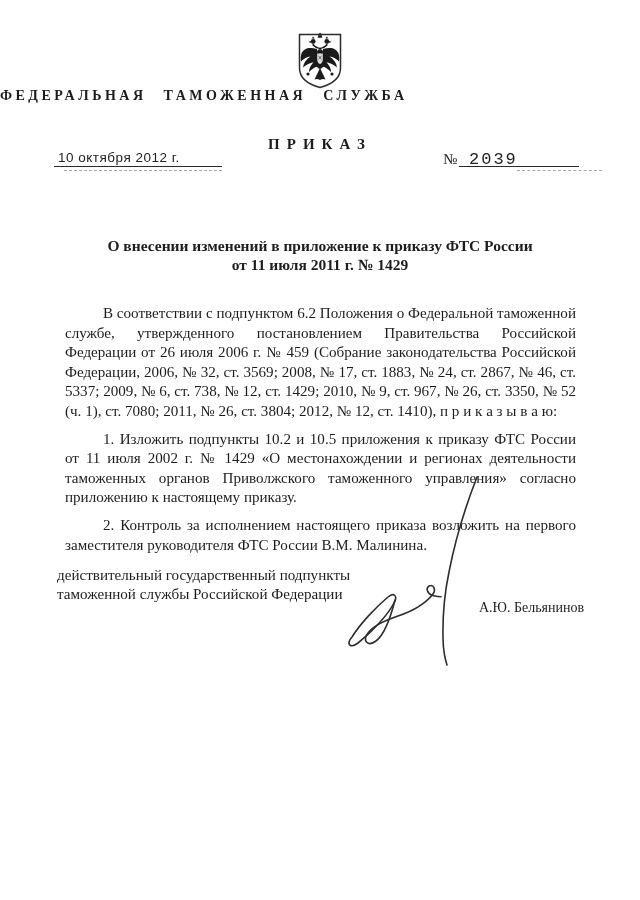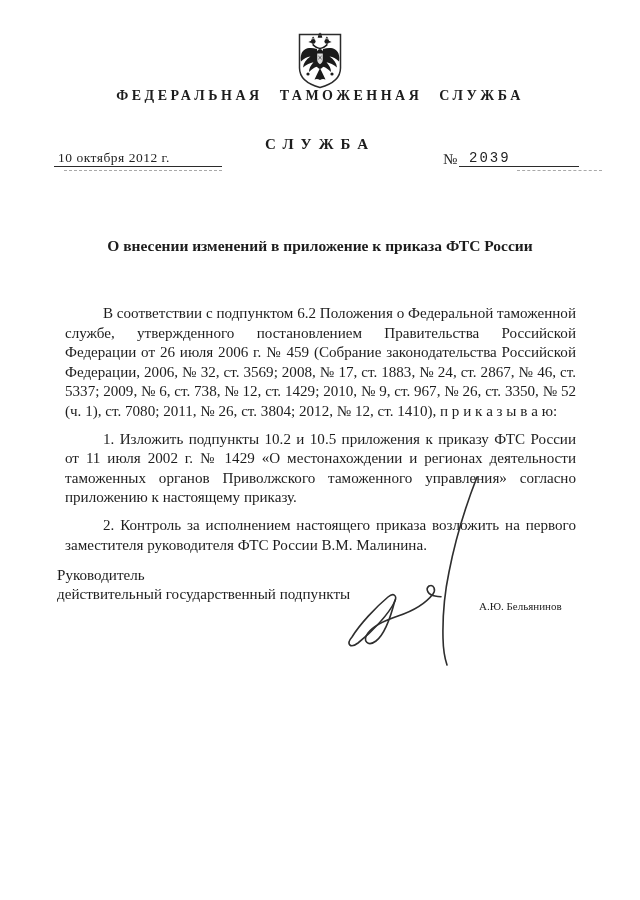--- a/index.html
+++ b/index.html
@@ -8,57 +8,57 @@
     width: 640px; height: 900px;
     margin: 0 auto;
     background: #ffffff;
     color: #1d1d1d;
     font-family: "Liberation Serif", serif;
     overflow: hidden;
   }
   .emblem { position: absolute; left: 297px; top: 32px; }
   .agency {
     position: absolute; top: 88px; left: 0; width: 100%;
-    text-align: center; font-weight: bold; font-size: 14px;
+    font-weight: bold; font-size: 14px;
     letter-spacing: 3.5px; word-spacing: 10px; white-space: nowrap;
   }
   .doc-type {
     position: absolute; top: 136px; left: 0; width: 100%;
     text-align: center; font-weight: bold; font-size: 15px;
     letter-spacing: 7px;
   }
   .date-text {
     position: absolute; left: 58px; top: 150px;
-    font-family: Liberation Serif, serif; font-size: 13.5px;
+    font-family: Liberation Sans, sans-serif; font-size: 13.5px;
     letter-spacing: 0.5px; color: #232323; text-align: right;
   }
   .date-underline { position: absolute; left: 54px; top: 166px; width: 168px; border-top: 1.6px solid #2b2b2b; }
   .date-underline-dash { position: absolute; left: 64px; top: 170px; width: 158px; border-top: 1px dashed #a9a9a9; }
   .number-sign { position: absolute; left: 443px; top: 151px; font-size: 15px; }
   .number-value {
     position: absolute; left: 469px; top: 150px;
-    font-family: "Liberation Mono", monospace; font-size: 14px; letter-spacing: 2px; color: #232323;
+    font-family: "Liberation Mono", monospace; font-size: 17px; letter-spacing: 2px; color: #232323;
   }
   .number-underline { position: absolute; left: 459px; top: 166px; width: 120px; border-top: 1.6px solid #2b2b2b; }
   .number-underline-dash { position: absolute; left: 517px; top: 170px; width: 85px; border-top: 1px dashed #a9a9a9; }
   .city { position: absolute; top: 171px; left: 0; width: 100%; text-align: center; font-size: 12.5px; }
   .title {
     position: absolute; top: 237px; left: 56px; width: 528px;
     text-align: center; font-weight: bold; font-size: 15.5px; line-height: 18.5px;
   }
   .body-text {
     position: absolute; top: 296px; left: 57px; width: 527px;
     font-size: 15.1px; line-height: 19.6px; text-align: justify;
   }
   .body-text p { margin: 8px; text-indent: 38px; }
   .sign-block {
     position: absolute; top: 566px; left: 57px;
     font-size: 15.1px; line-height: 18.5px;
   }
-  .signer { position: absolute; top: 600px; left: 479px; font-size: 11px; white-space: nowrap; }
+  .signer { position: absolute; top: 600px; left: 479px; font-size: 14px; white-space: nowrap; }
   .signature-svg { position: absolute; left: 338px; top: 448px; pointer-events: none; }
 </style>
 </head>
 <body>
 
 <div class="page">
 
   <div class="emblem">
     <svg width="46" height="58" viewBox="0 0 46 58">
       <path d="M2.5,2.5 H43.5 V36 C43.5,46 36,52 23,55.5 C10,52 2.5,46 2.5,36 Z" fill="none" stroke="#2b2b2b" stroke-width="1.5"></path>
@@ -79,45 +79,46 @@
         <path d="M23,36 L17.5,47.5 C19.5,46.6 21,46.8 23,48 C25,46.8 26.5,46.6 28.5,47.5 Z"></path>
         <circle cx="11" cy="42" r="1.6"></circle>
         <circle cx="35" cy="42" r="1.6"></circle>
       </g>
       <path d="M20.2,21.5 h5.6 v6.3 c0,2.3 -1.4,3.7 -2.8,4.4 c-1.4,-0.7 -2.8,-2.1 -2.8,-4.4 Z" fill="#ffffff" opacity="0.85"></path>
       <path d="M21.4,24 l3.2,3.2 M24.6,24 l-3.2,3.2" stroke="#1b1b1b" stroke-width="0.7"></path>
     </svg>
   </div>
 
   <div class="agency">ФЕДЕРАЛЬНАЯ ТАМОЖЕННАЯ СЛУЖБА</div>
-  <div class="doc-type">СЛУЖБА</div>
+  <div class="doc-type">ПРИКАЗ</div>
 
   <div class="date-text">10 октября 2012 г.</div>
   <div class="date-underline"></div>
   <div class="date-underline-dash"></div>
 
   <div class="number-sign">№</div>
   <div class="number-value">2039</div>
   <div class="number-underline"></div>
   <div class="number-underline-dash"></div>
 
 
   <div class="title">
-    <div>О внесении изменений в приложение к приказа ФТС России</div>
+    <div>О внесении изменений в приложение к приказу ФТС России</div>
+    <div>от 11 июля 2011 г. № 1429</div>
   </div>
 
   <div class="body-text">
     <p>В соответствии с подпунктом 6.2 Положения о Федеральной таможенной службе, утвержденного постановлением Правительства Российской Федерации от 26 июля 2006 г. № 459 (Собрание законодательства Российской Федерации, 2006, № 32, ст. 3569; 2008, № 17, ст. 1883, № 24, ст. 2867, № 46, ст. 5337; 2009, № 6, ст. 738, № 12, ст. 1429; 2010, № 9, ст. 967, № 26, ст. 3350, № 52 (ч. 1), ст. 7080; 2011, № 26, ст. 3804; 2012, № 12, ст. 1410), п р и к а з ы в а ю:</p>
     <p>1. Изложить подпункты 10.2 и 10.5 приложения к приказу ФТС России от 11 июля 2002 г. № 1429 «О местонахождении и регионах деятельности таможенных органов Приволжского таможенного управления» согласно приложению к настоящему приказу.</p>
     <p>2. Контроль за исполнением настоящего приказа возложить на первого заместителя руководителя ФТС России В.М. Малинина.</p>
   </div>
 
   <div class="sign-block">
-    <div>Руководитель</div>
     <div>действительный государственный подпункты</div>
+    <div>таможенной службы Российской Федерации</div>
   </div>
 
   <div class="signer">А.Ю. Бельянинов</div>
 
   <svg class="signature-svg" width="155" height="225" viewBox="0 0 155 225">
     <g fill="none" stroke="#2e2e2e" stroke-width="1.6" stroke-linecap="round" stroke-linejoin="round">
       <path d="M139,29 C130,52 118,88 111,124 C107,143 104.5,168 105,190 C105.2,201 107,211 109,217"></path>
       <path d="M14,189 C8,196 12,201 20,195 C34,184 51,166 57,153 C59,148 56,144 50,149 C38,159 22,176 14,189 Z"></path>
       <path d="M57,152 C53,168 47,186 38,193 C30,199 24,193 30,185 C36,177 48,172 60,168 C75,163 88,155 95,146 C98,142 96,136 91,138 C87,141 90,147 97,148 C99,148.4 101,148.6 103,148.7"></path>
     </g>

